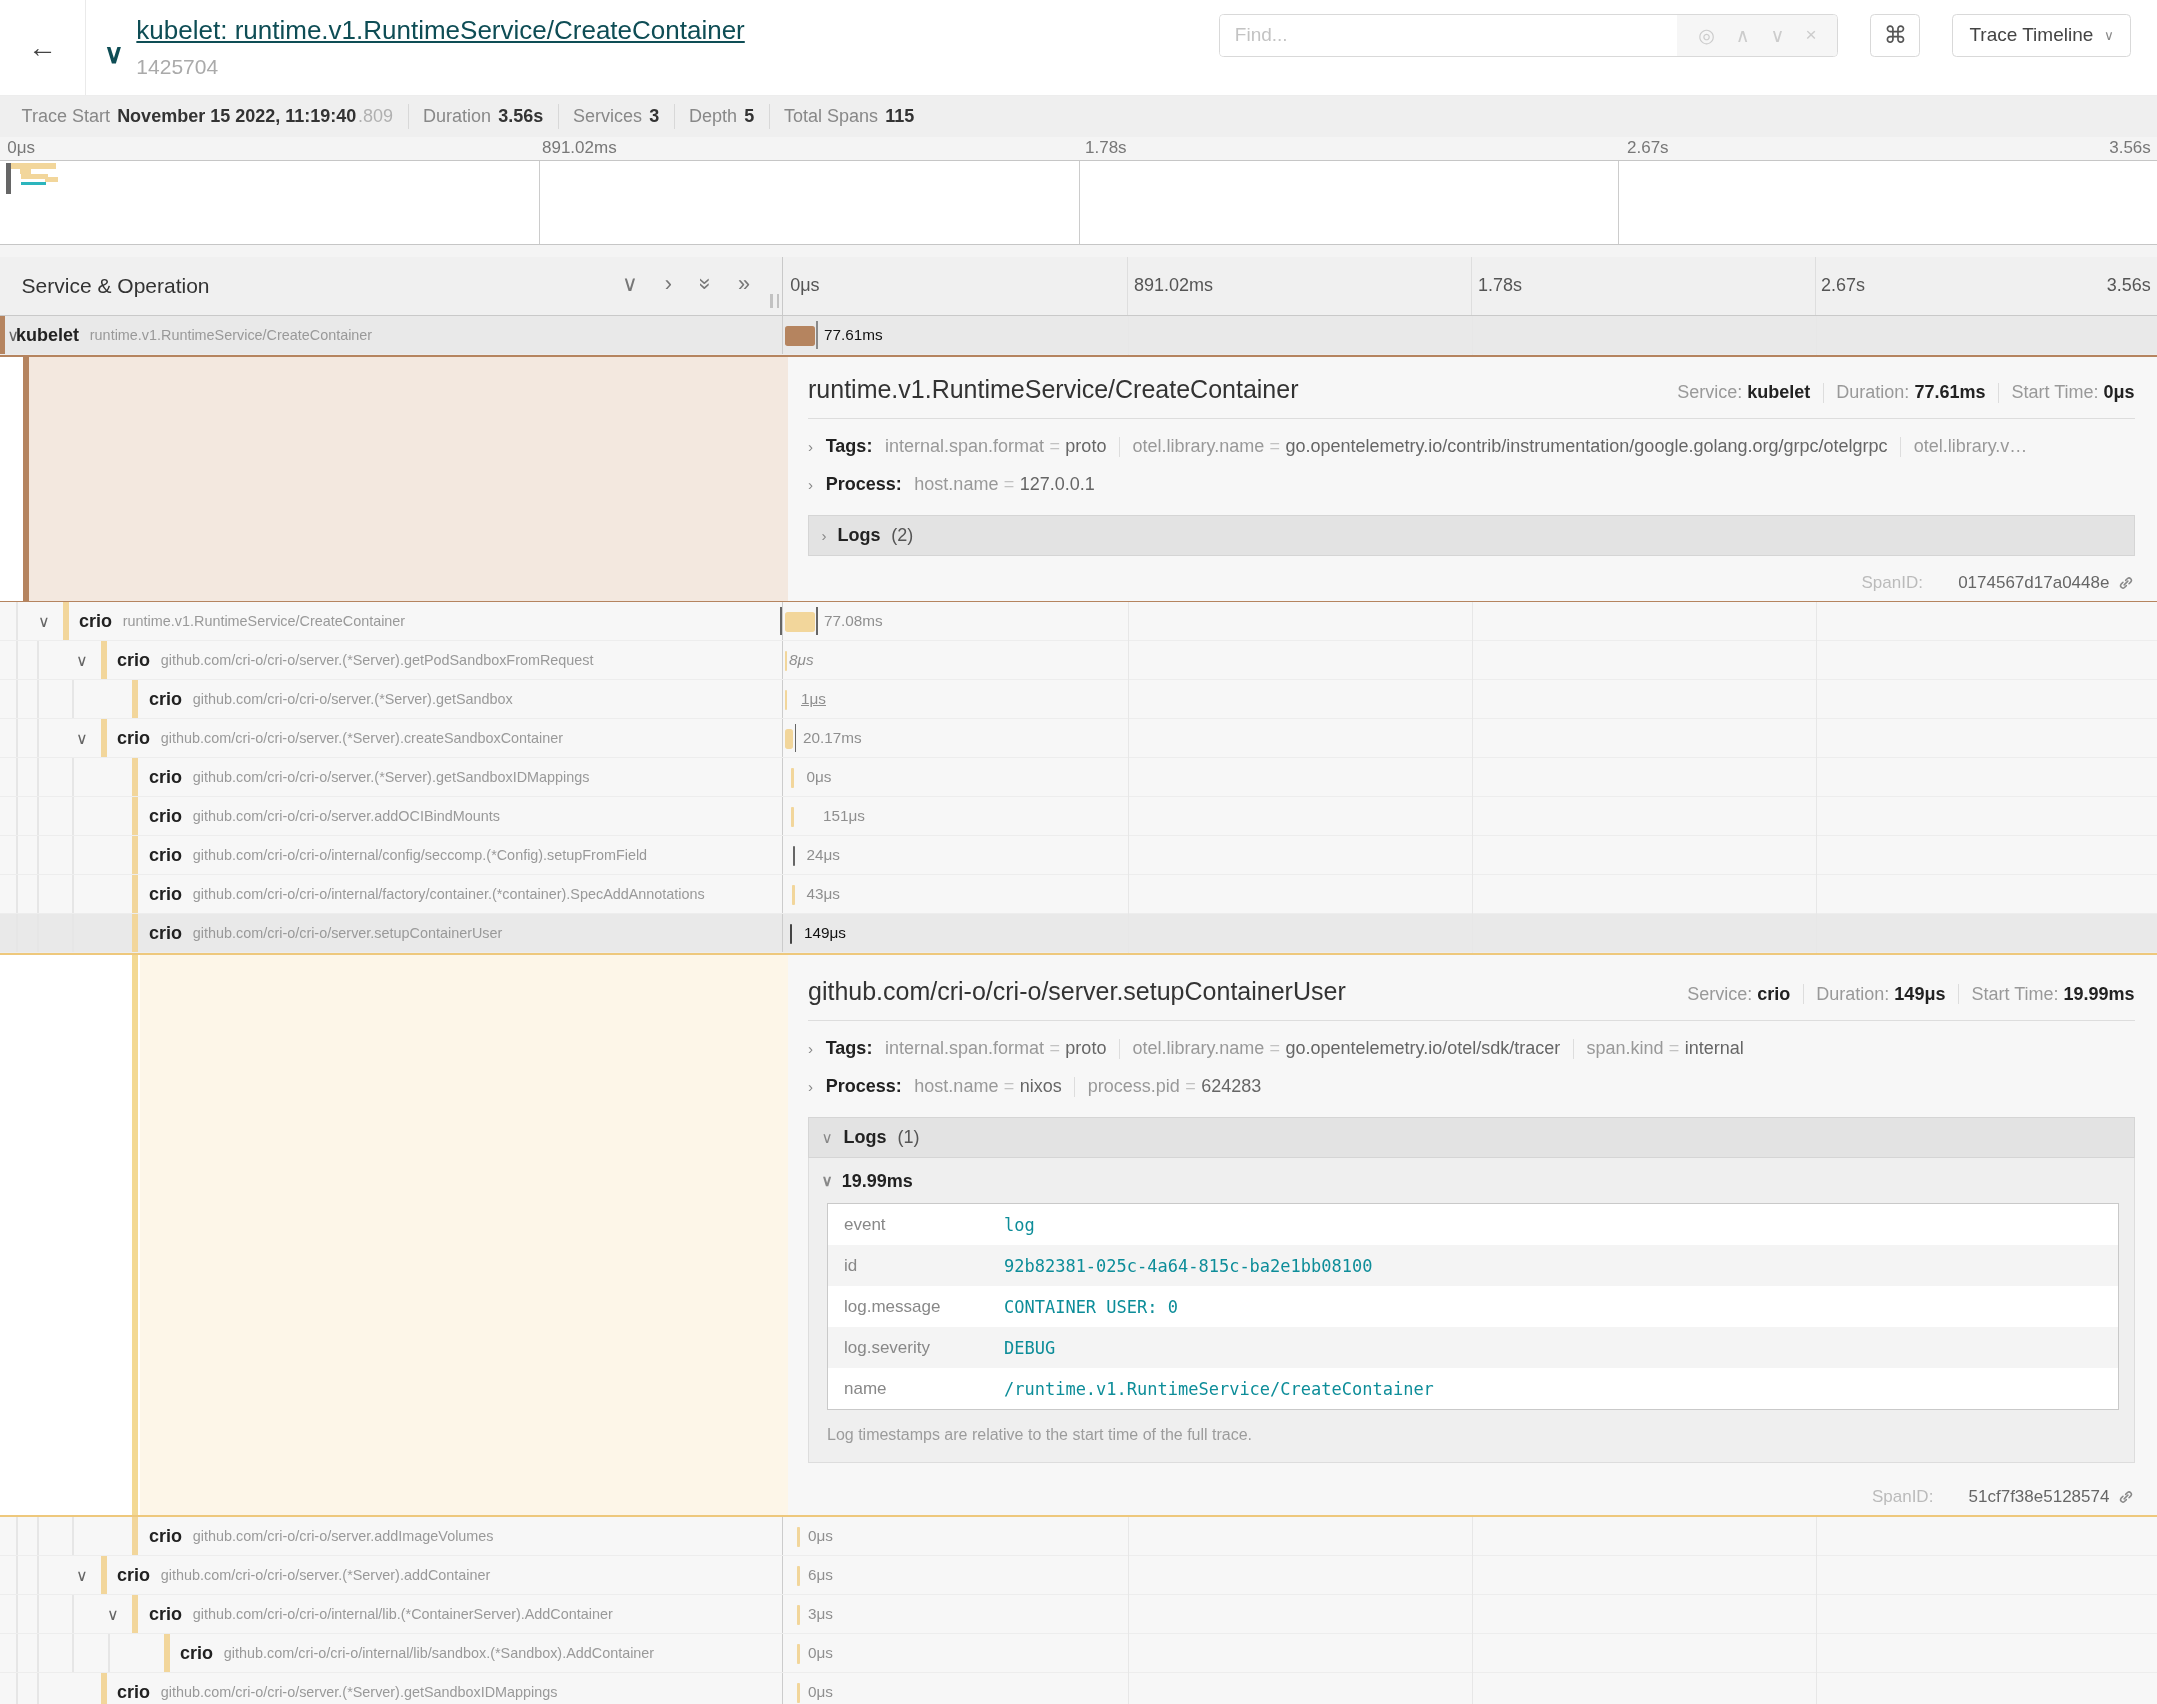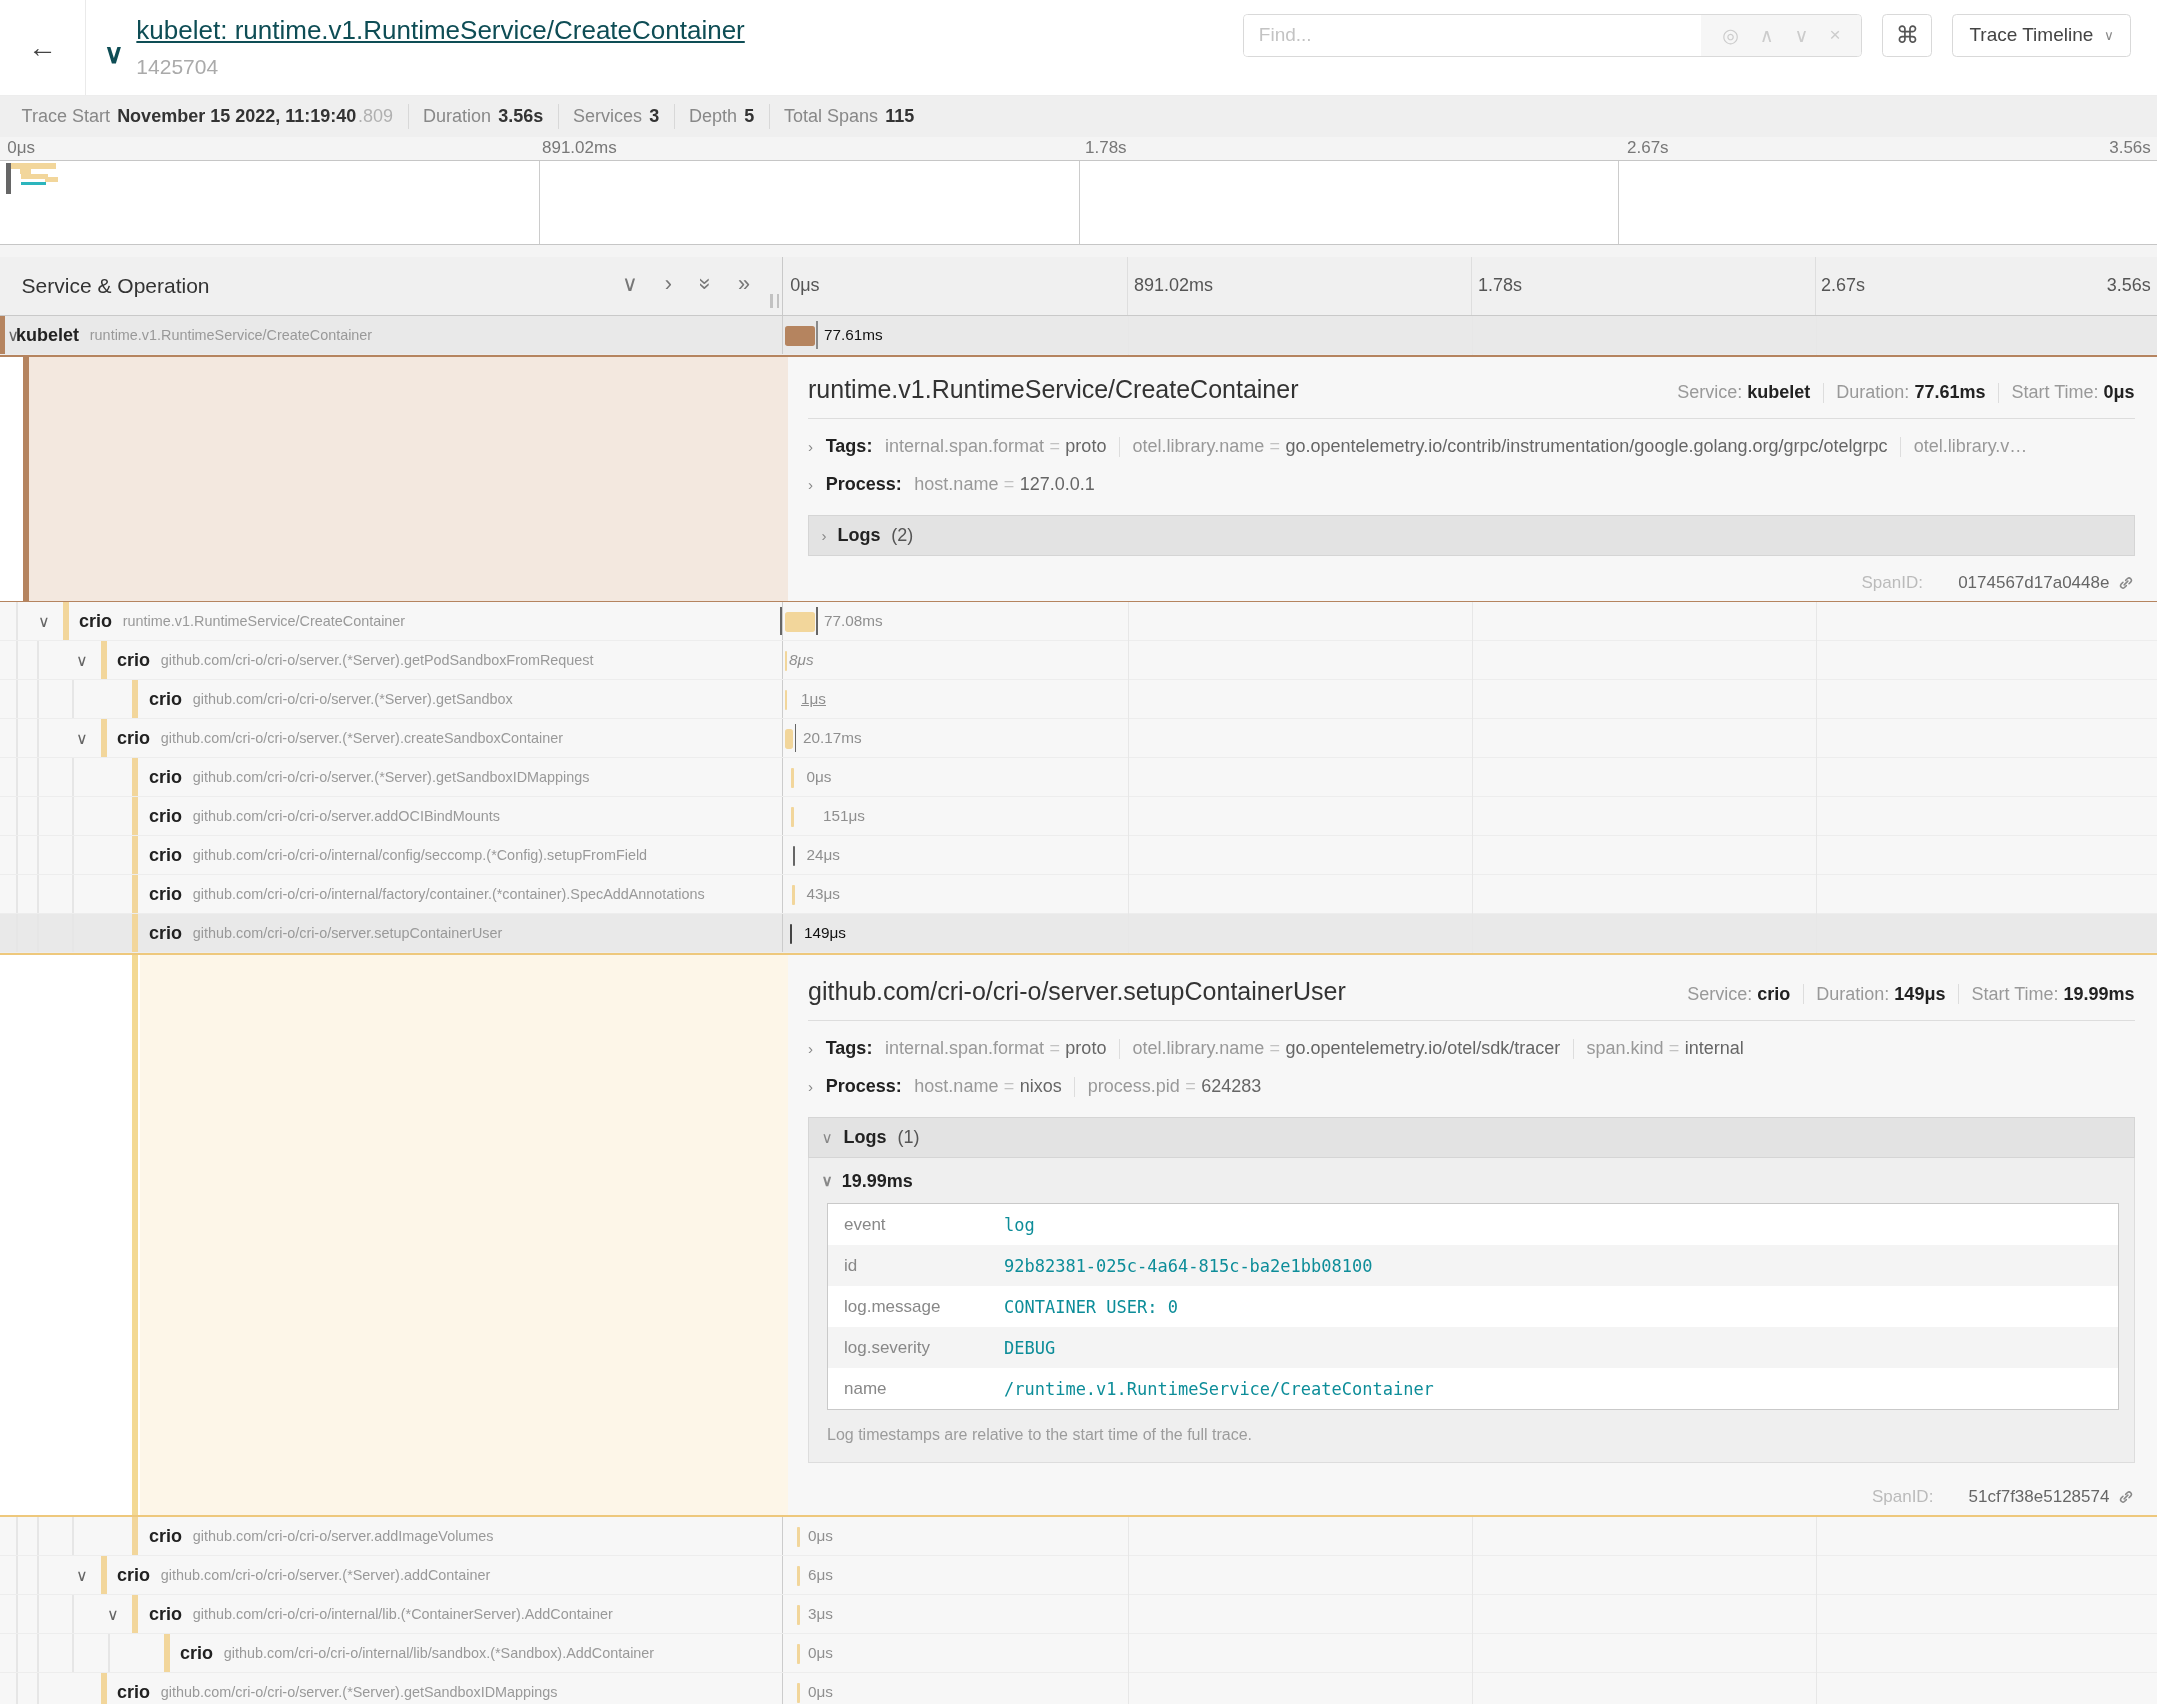--- a/index.html
+++ b/index.html
@@ -10,21 +10,21 @@
   }
   .app { position:relative; width:2158px; height:1705px; }
 
   
   .hdr { height:96px; display:flex; align-items:center; background:#fff; position:relative; border-bottom:0.9px solid #ededed; }
   .back-btn { width:86px; height:100%; display:flex; align-items:center; justify-content:center; font-size:29px; color:#444; border-right:0.9px solid #eaeaea; cursor:pointer; }
   .hdr-chev { color:#0e4d55; font-weight:700; font-size:27px; margin:12.6px 12.6px 0 18px; }
   .title-block { display:flex; flex-direction:column; justify-content:center; }
   .trace-title { font-size:26px; font-weight:500; color:#0e4d55; text-decoration:underline; line-height:1.1; }
   .trace-id { font-size:21px; color:#aaa; margin-top:11px; }
-  .hdr-right { position:absolute; right:27px; top:13.5px; display:flex; gap:20px; align-items:center; }
+  .hdr-right { position:absolute; right:27px; top:13.5px; display:flex; gap:32px; align-items:center; }
   .findbox { width:619px; height:43px; border:0.9px solid #d9d9d9; border-radius:4.5px; display:flex; overflow:hidden; background:#fff; }
   .find-input { flex:1; border:none; outline:none; font-size:19px; padding:0 14.4px; color:#333; background:#fff; font-family:"Liberation Sans",sans-serif; }
   .find-input::placeholder { color:#c3c3c3; }
   .find-suffix { width:160px; background:#f6f6f6; display:flex; align-items:center; justify-content:space-evenly; color:#ccc; font-size:19px; }
   .find-suffix span { cursor:pointer; }
   .sq-btn { width:50px; height:43px; border:0.9px solid #d9d9d9; border-radius:4.5px; background:#fff; display:flex; align-items:center; justify-content:center; font-size:23.4px; color:#555; cursor:pointer; }
   .tt-btn { height:43px; border:0.9px solid #d9d9d9; border-radius:4.5px; background:#fff; display:flex; align-items:center; gap:10.8px; padding:0 16px; font-size:19px; color:#444; cursor:pointer; }
   .tt-btn .small-chev { font-size:13.5px; color:#888; }
 
   

